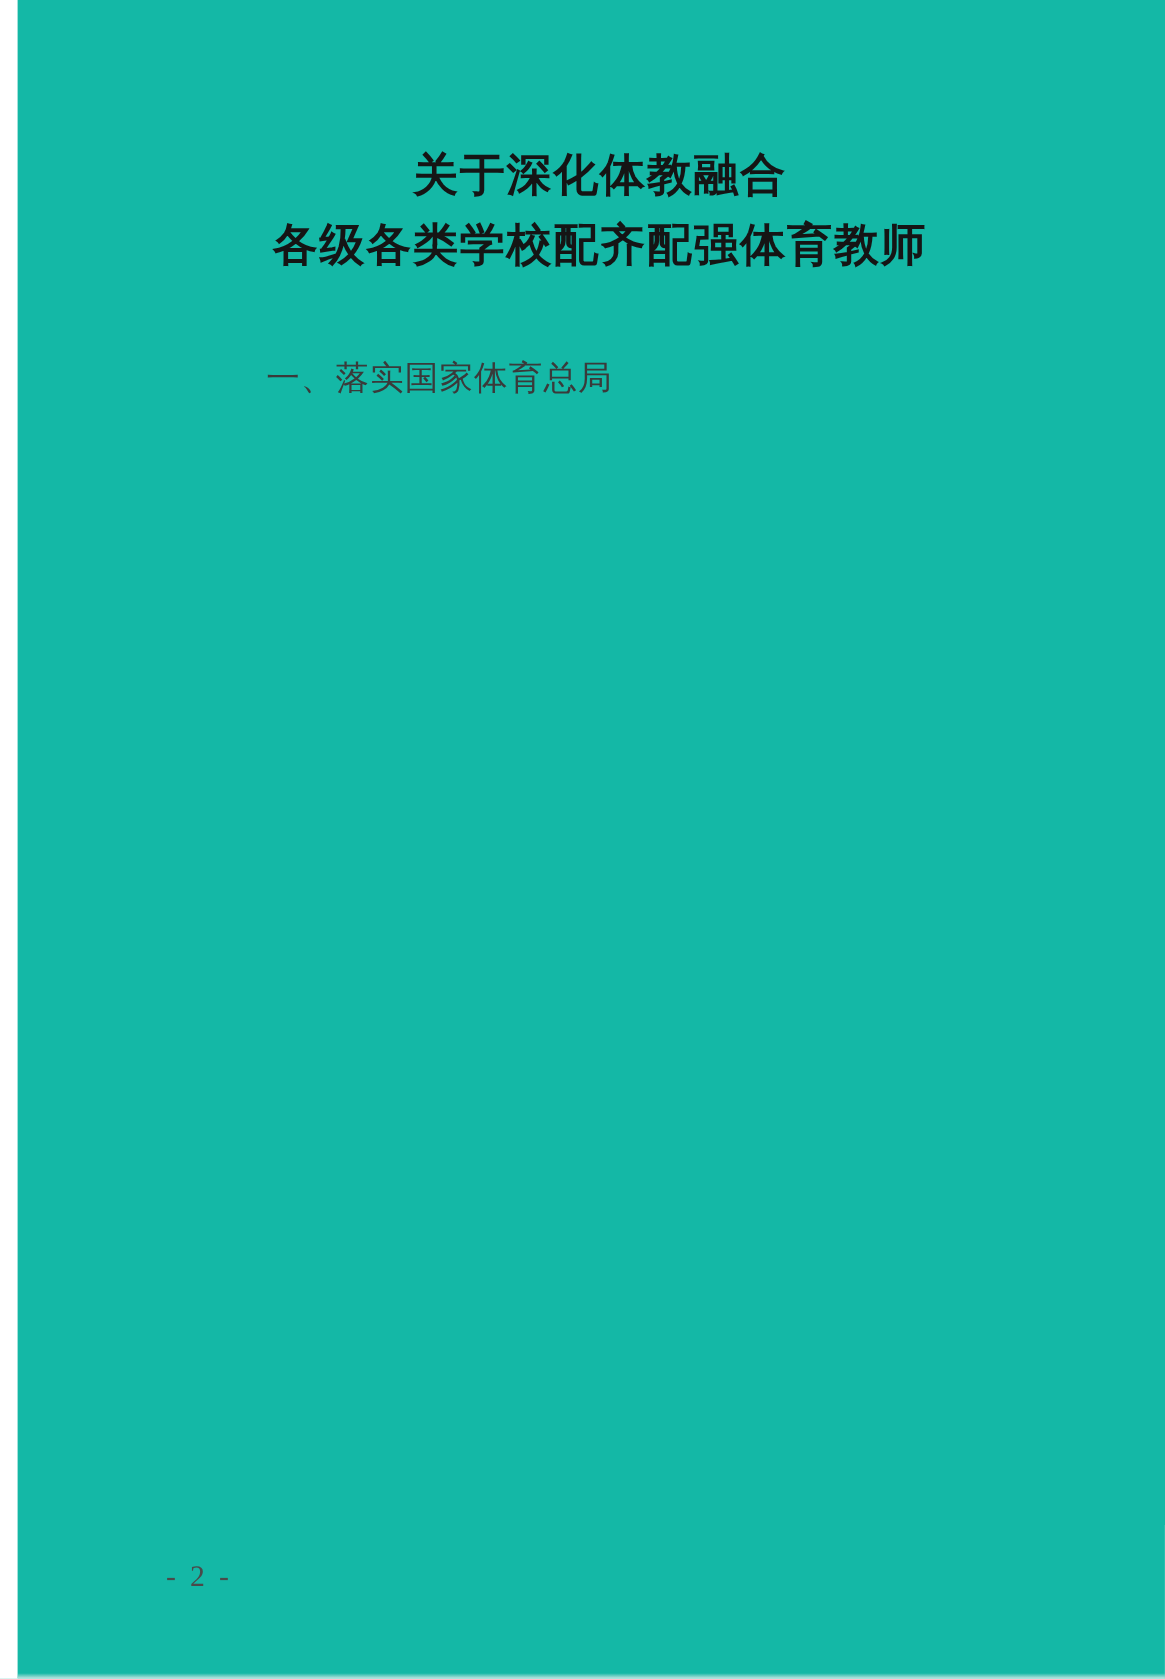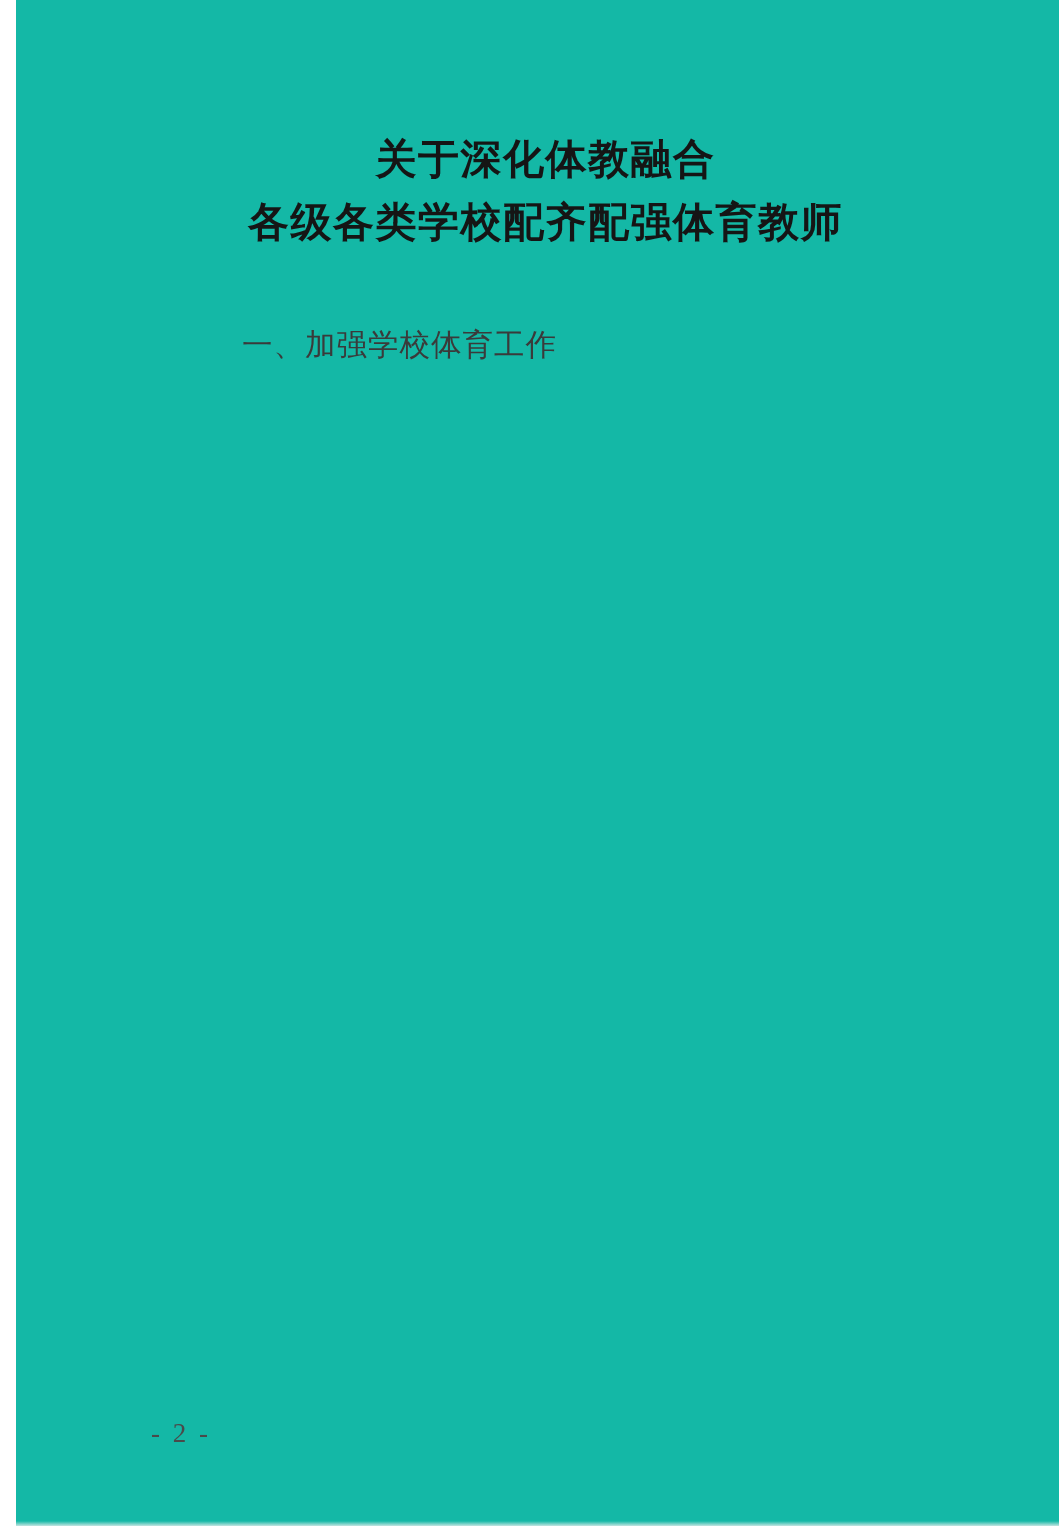--- a/index.html
+++ b/index.html
@@ -116,21 +116,21 @@
   <div class="doc-title">
     <span class="tline">关于深化体教融合</span>
     <span class="tline">各级各类学校配齐配强体育教师</span>
   </div>
 
   <div class="body-block">
 
 
     <div class="gap-before-heading"></div>
 
-    <p class="section-heading">一、加强学校体育工作</p>
+    <p class="section-heading">一、落实国家体育总局</p>
 
     <div class="gap-after-heading"></div>
 
 
 
   </div>
 
   <div class="page-number">- 2 -</div>
 
 </div>

